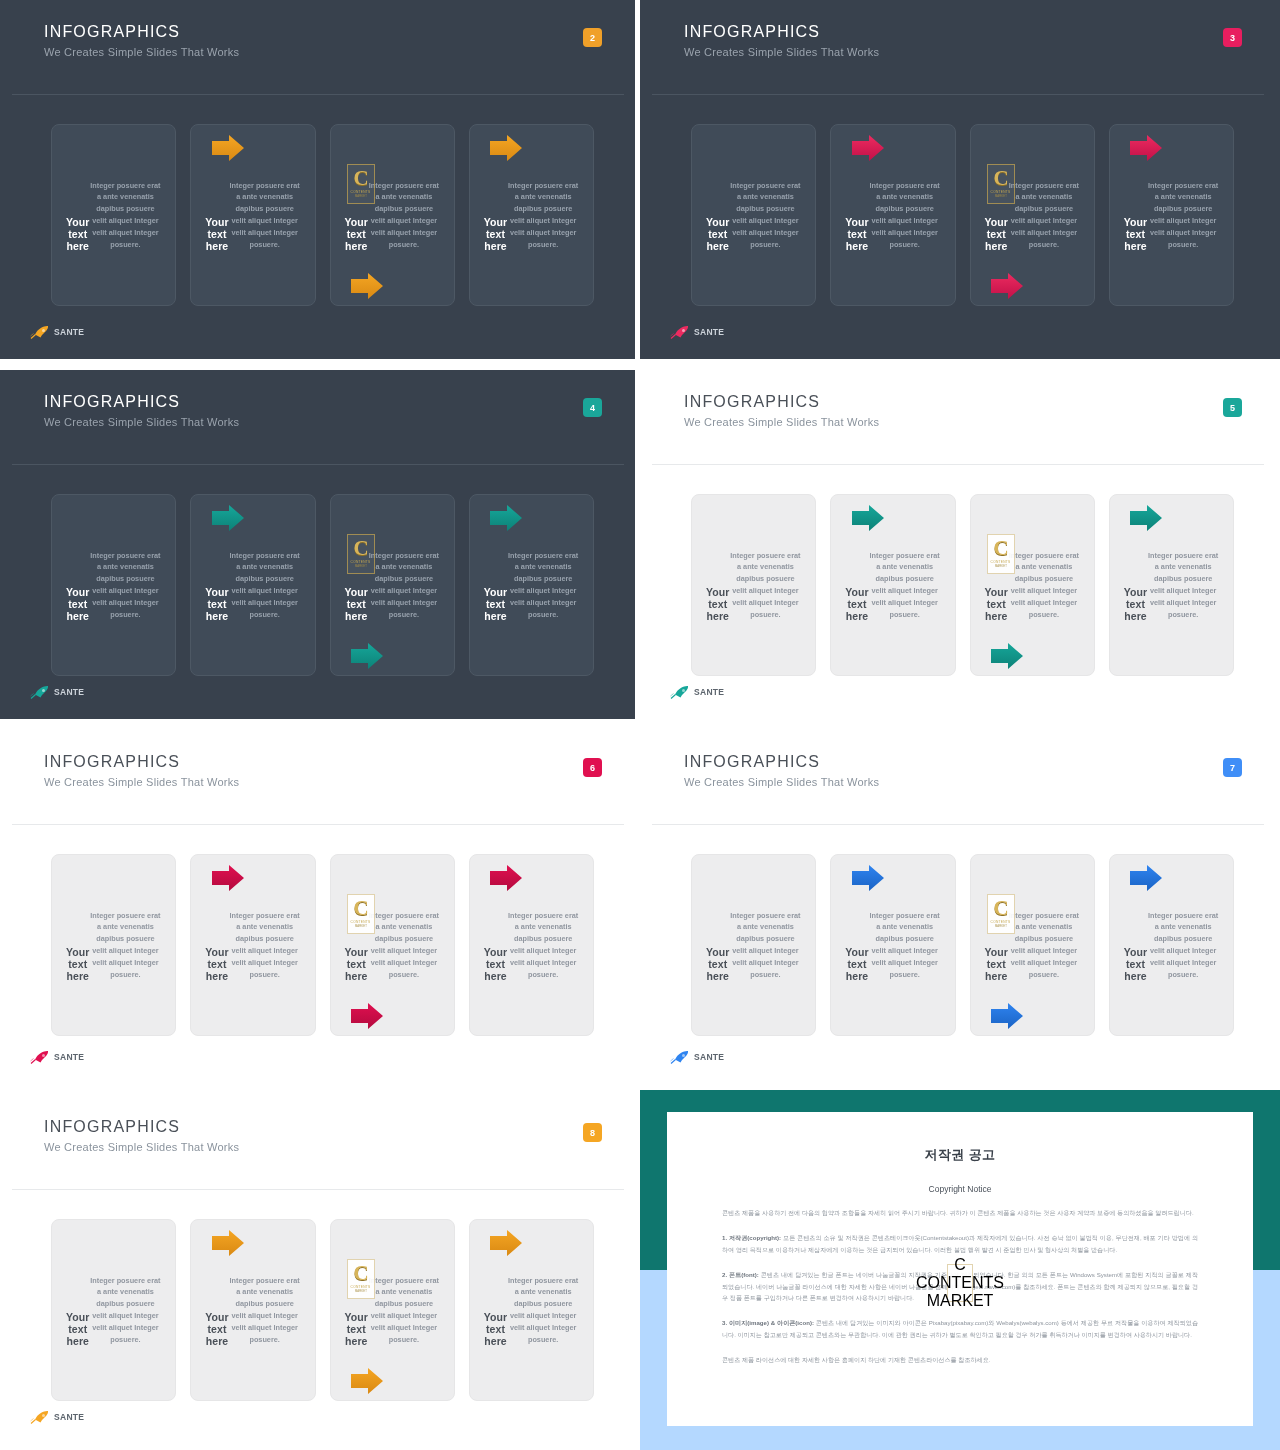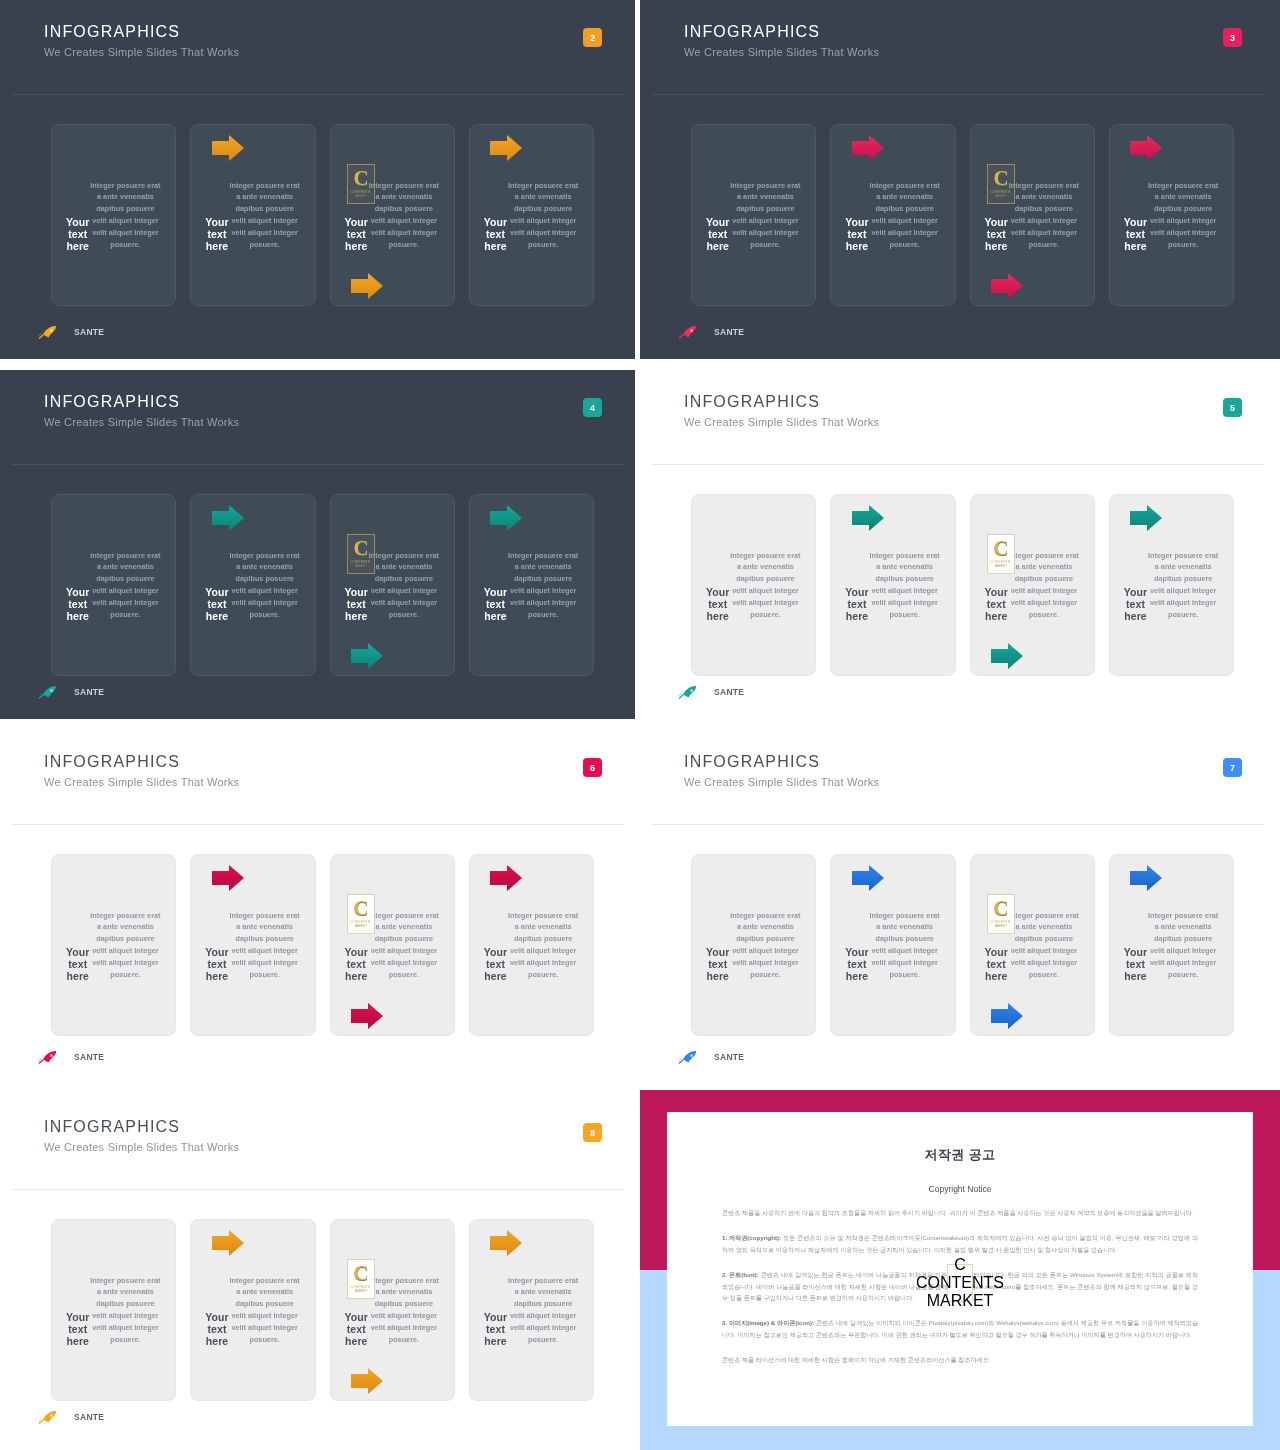--- a/index.html
+++ b/index.html
@@ -186,40 +186,40 @@
   .clogo .ct2 {
     font-size: 2.6px;
     letter-spacing: .2px;
     color: #a98f43;
     margin-top: 1px;
   }
 
   
   .brand {
     position: absolute;
-    left: 32px;
+    left: 24px;
     bottom: 20px;
     display: flex;
     align-items: center;
-    gap: 16px;
+    gap: 4px;
     z-index: 20;
   }
   .brand .bicon { width: 20px; height: 14px; display:block; }
   .brand .btxt {
     font-size: 8.5px;
     font-weight: 700;
     letter-spacing: .3px;
   }
   .dark  .brand .btxt { color: #cdd3da; }
   .light .brand .btxt { color: #5c646d; }
 
   
   .cslide {
     position: relative;
-    background: #be185d;
+    background: #0f766e;
     overflow: hidden;
   }
   .cslide .bg-lower {
     position: absolute;
     left: 0; right: 0; bottom: 0;
     height: 50%;
     background: #b4d8ff;
   }
   .cnote {
     position: absolute;

